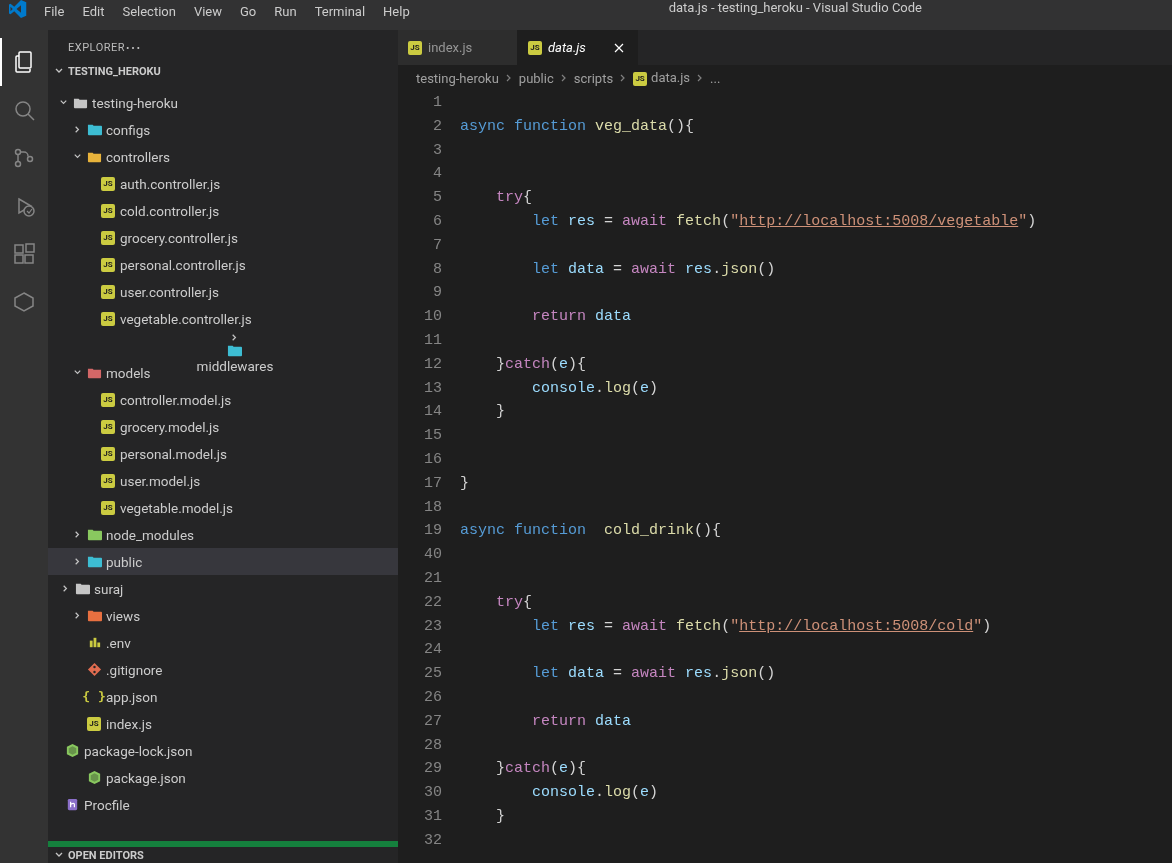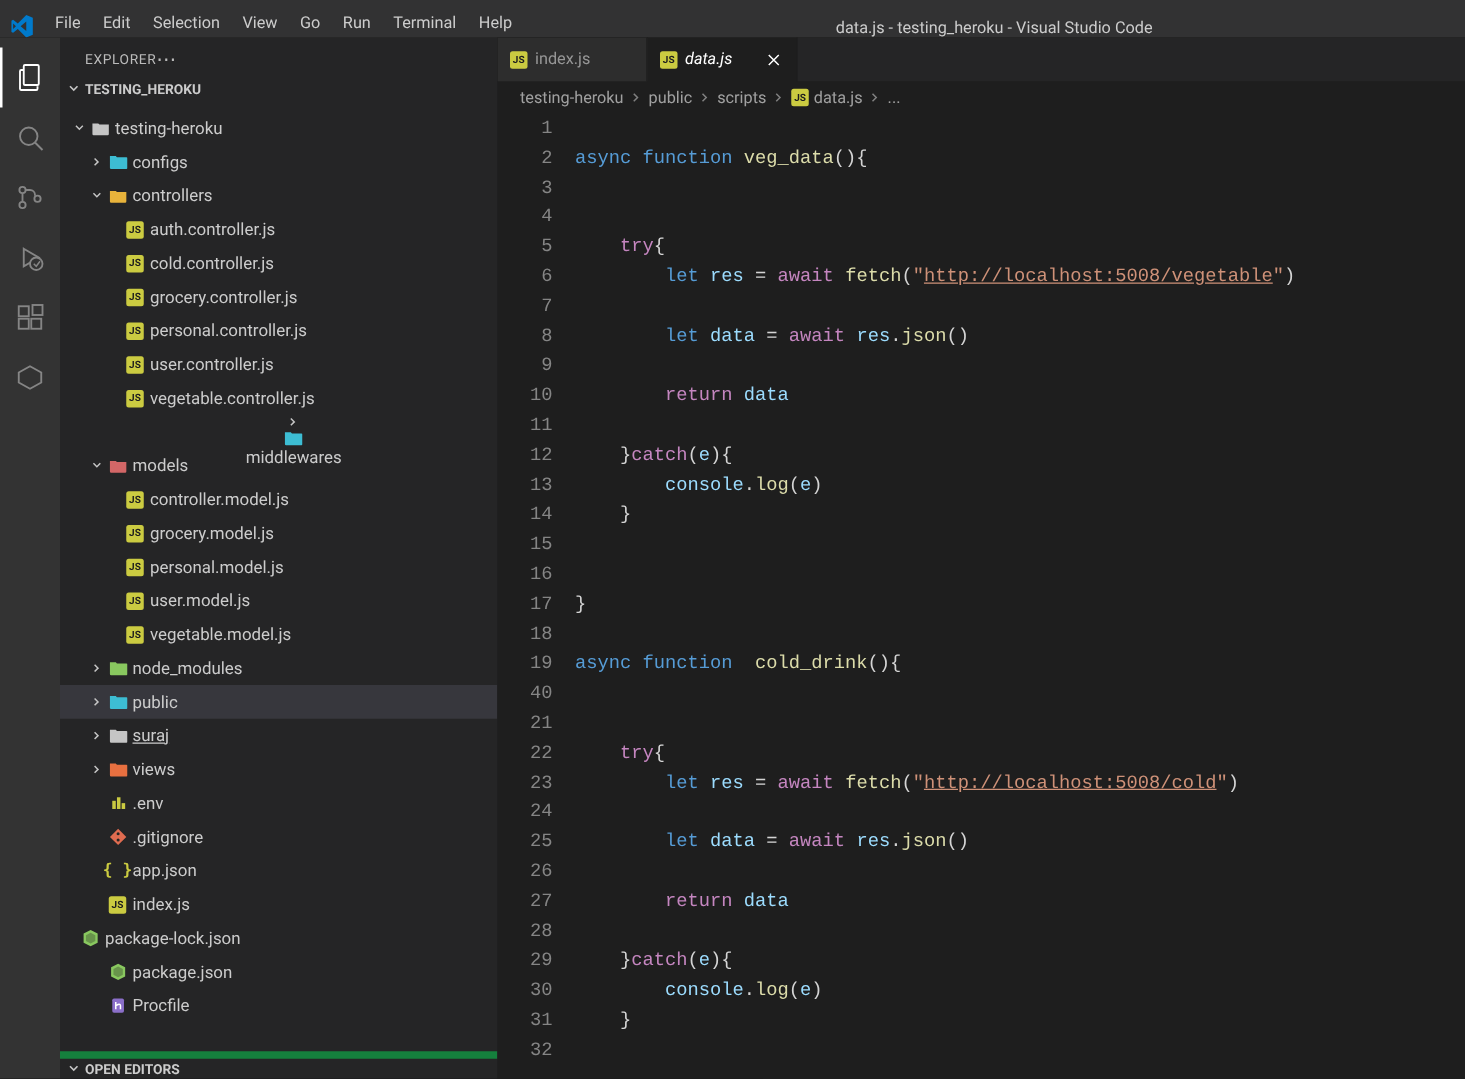--- a/index.html
+++ b/index.html
@@ -11,21 +11,21 @@
   width: 1172px;
   height: 863px;
   overflow: hidden;
   display: flex;
   flex-direction: column;
 }
 .title-bar {
   height: 30px;
   background: #323233;
   display: flex;
-  align-items: flex-end;
+  align-items: flex-start;
   color: #cccccc;
 }
 .app-icon {
   width: 35px;
   display: flex;
   justify-content: center;
   align-items: center;
 }
 .menu-bar {
   display: flex;
@@ -482,21 +482,21 @@
               <path d="M4 3l3 3-3 3" stroke="#c5c5c5" stroke-width="1.3" fill="none"></path>
             </svg>
           </span>
           <span class="icon">
             <svg width="15" height="15" viewBox="0 0 16 16">
               <path fill="#3dbdd3" d="M1 3h5l1 1h8a1 1 0 0 1 1 1v8a1 1 0 0 1-1 1H2a1 1 0 0 1-1-1V3z"></path>
             </svg>
           </span>
           <span class="label">public</span>
         </div>
-        <div class="tree-row" style="padding-left: 22px; text-decoration: underline;">
+        <div class="tree-row" style="padding-left: 10px;">
           <span class="twistie">
             <svg width="11" height="11" viewBox="0 0 12 12">
               <path d="M4 3l3 3-3 3" stroke="#c5c5c5" stroke-width="1.3" fill="none"></path>
             </svg>
           </span>
           <span class="icon">
             <svg width="15" height="15" viewBox="0 0 16 16">
               <path fill="#c5c5c5" d="M1 3h5l1 1h8a1 1 0 0 1 1 1v8a1 1 0 0 1-1 1H2a1 1 0 0 1-1-1V3z"></path>
             </svg>
           </span>
@@ -562,21 +562,21 @@
         <div class="tree-row" style="padding-left: 22px;">
           <span class="twistie"></span>
           <span class="icon">
             <svg width="15" height="15" viewBox="0 0 16 16">
               <path fill="#89c85f" d="M8 1l6 3v8l-6 3-6-3V4l6-3z"></path>
               <path fill="#1e1e1e" d="M8 3.5L4 5.5v5l4 2 4-2v-5L8 3.5z" opacity="0.3"></path>
             </svg>
           </span>
           <span class="label">package.json</span>
         </div>
-        <div class="tree-row" style="padding-left: 22px;">
+        <div class="tree-row" style="">
           <span class="twistie"></span>
           <span class="icon">
             <svg width="15" height="15" viewBox="0 0 16 16">
               <rect x="3" y="2" width="10" height="12" rx="1.5" fill="#8b6fc9"></rect>
               <path d="M6 11V5M10 11V8c0-1-1-1.5-2-1l-2 1" stroke="#fff" stroke-width="1.3" fill="none"></path>
             </svg>
           </span>
           <span class="label">Procfile</span>
         </div>
       </div>

